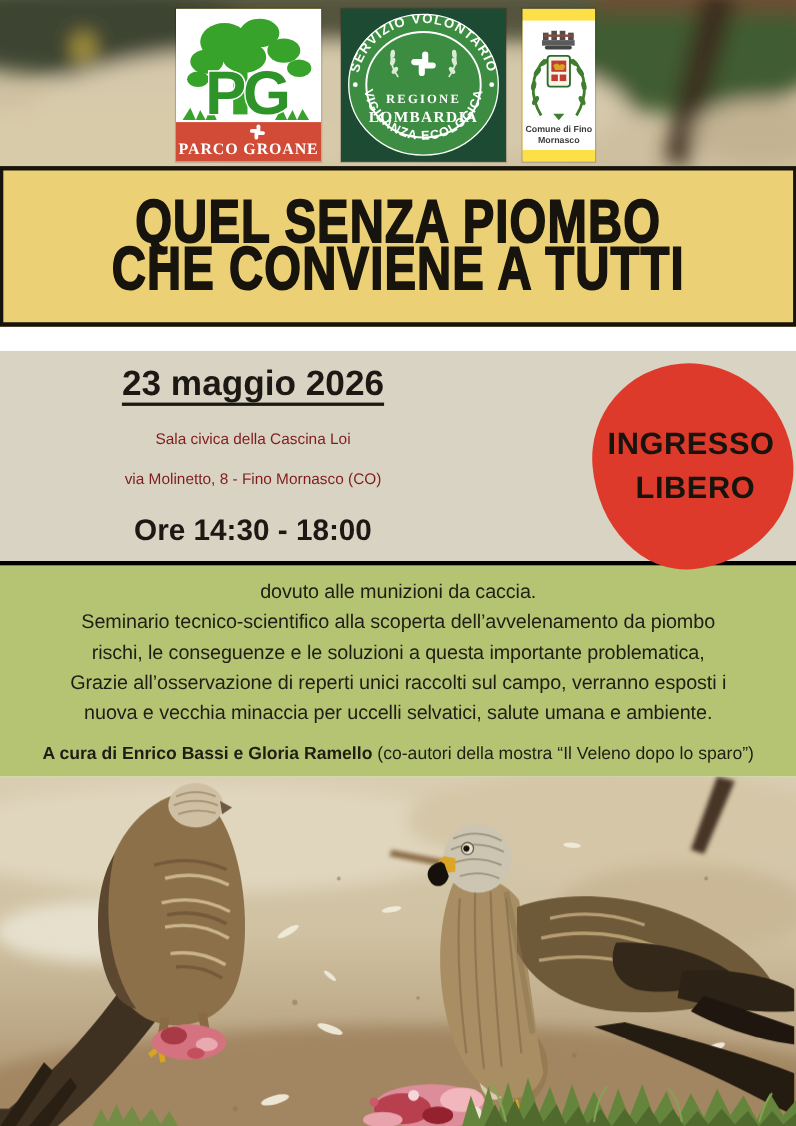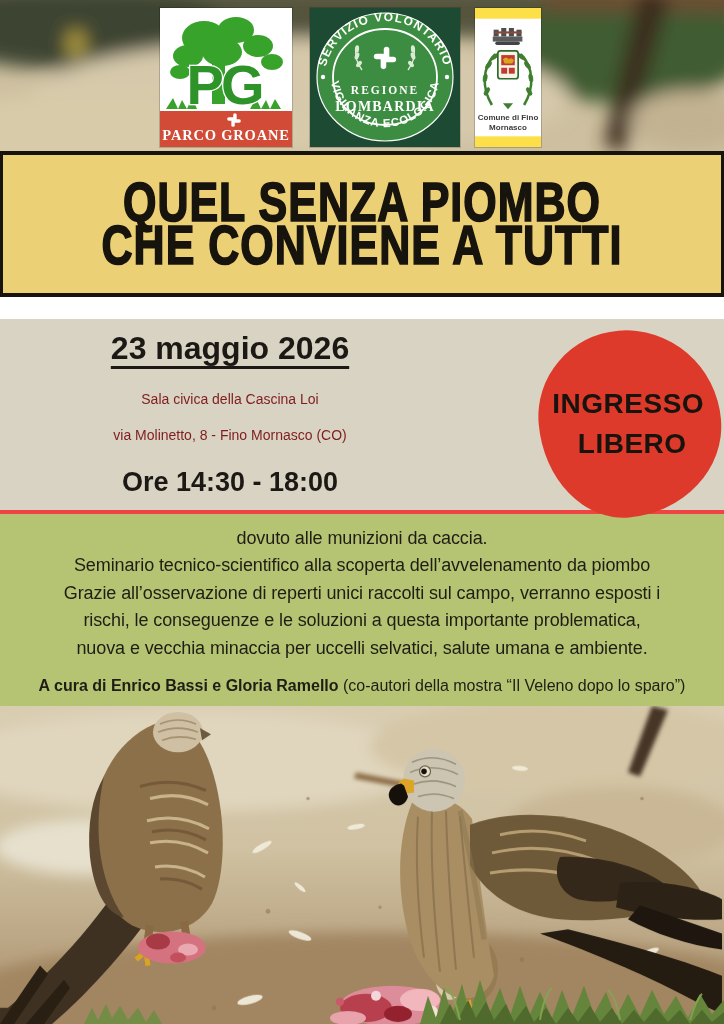--- a/index.html
+++ b/index.html
@@ -23,21 +23,21 @@
     border-top:4px solid #17130d;border-bottom:4px solid #17130d;
     border-left:3px solid #17130d;border-right:3px solid #17130d;
     display:flex;flex-direction:column;align-items:center;justify-content:center;
   }
   .title-line{
     font-size:43px;font-weight:700;letter-spacing:1px;line-height:1;
     color:#17130d;-webkit-text-stroke:1.3px #17130d;
     transform:scaleY(1.28);white-space:nowrap;
   }
   
-  .info-band{height:202px;background:var(--band-beige,#d9d3c4);border-bottom:4px solid #ef4444;position:relative;margin-top:22px;}
+  .info-band{height:202px;background:var(--band-beige,#d9d3c4);border-bottom:4px solid #000000;position:relative;margin-top:22px;}
   .info-col{
     position:absolute;left:0;top:0;width:460px;height:100%;
     display:flex;flex-direction:column;align-items:center;justify-content:center;
   }
   .event-date{
     font-size:32px;font-weight:700;white-space:nowrap;
     text-decoration:underline;text-decoration-thickness:3px;text-underline-offset:7px;
     margin-bottom:14px;color:#1c1914;
   }
   .event-venue,.event-address{font-size:14px;color:#7f1d1d;line-height:36px;white-space:nowrap;}
@@ -207,22 +207,22 @@
     </div>
     <div class="badge">
       <div class="badge-line">INGRESSO</div>
       <div class="badge-line">LIBERO</div>
     </div>
   </section>
 
   <section class="desc-band">
     <div class="desc-line">dovuto alle munizioni da caccia.</div>
     <div class="desc-line">Seminario tecnico-scientifico alla scoperta dell’avvelenamento da piombo</div>
+    <div class="desc-line">rischi, le conseguenze e le soluzioni a questa importante problematica,</div>
     <div class="desc-line">Grazie all’osservazione di reperti unici raccolti sul campo, verranno esposti i</div>
-    <div class="desc-line">rischi, le conseguenze e le soluzioni a questa importante problematica,</div>
     <div class="desc-line">nuova e vecchia minaccia per uccelli selvatici, salute umana e ambiente.</div>
     <div class="credits">
       <span class="authors">A cura di Enrico Bassi e Gloria Ramello</span>
       <span class="note">(co-autori della mostra “Il Veleno dopo lo sparo”)</span>
     </div>
   </section>
 
   <section class="photo">
     <svg width="724" height="318" viewBox="0 0 724 316" preserveAspectRatio="none">
       <defs>

